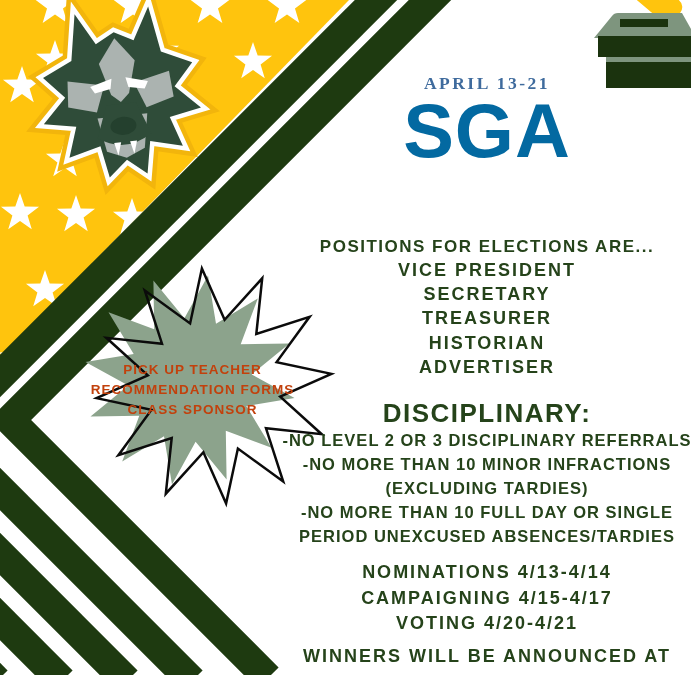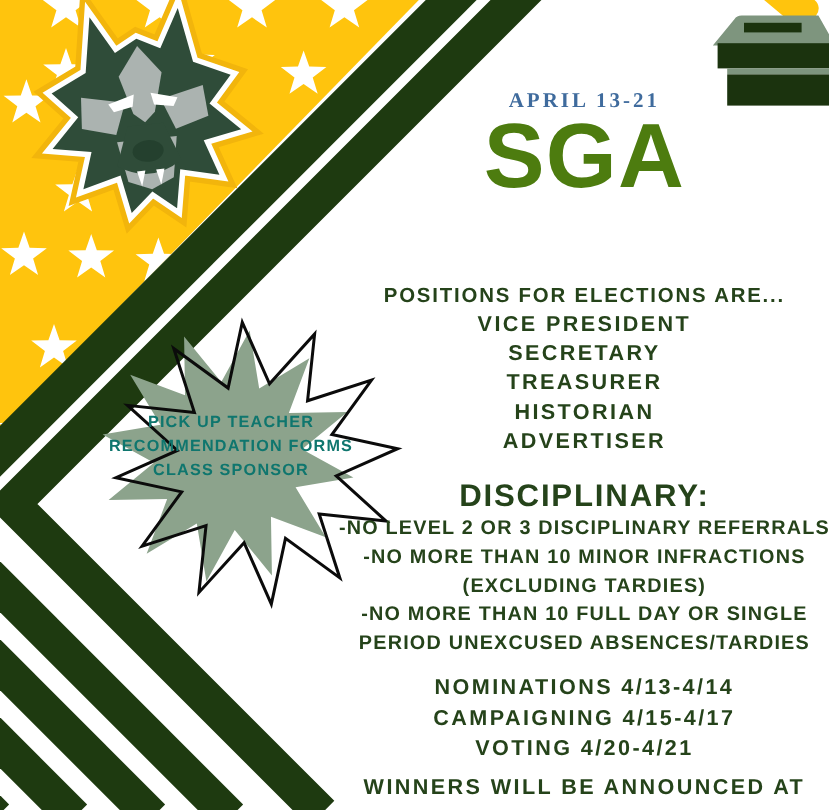--- a/index.html
+++ b/index.html
@@ -6,34 +6,34 @@
   .poster{
     position:relative;width:691px;height:675px;overflow:hidden;
     background:#ffffff;font-family:"Liberation Sans",sans-serif;
     margin:0 auto;
   }
   .bg-art{position:absolute;left:0;top:0;width:691px;height:675px;pointer-events:none;}
   .txt{position:absolute;text-align:center;color:#25431a;font-weight:bold;}
   .col{left:282px;width:410px;}
   .date-range{top:73px;font-family:"Liberation Serif",serif;font-weight:600;
     font-size:17.5px;letter-spacing:2.5px;color:#3f6b9d;}
-  .title-sga{top:94px;font-size:76px;line-height:74px;font-weight:800;letter-spacing:1px;color:#4d7c0f;}
+  .title-sga{top:94px;font-size:76px;line-height:74px;font-weight:800;letter-spacing:1px;color:#0369a1;}
   .title-info{top:167px;font-size:53px;line-height:50px;font-weight:800;letter-spacing:-1px;color:#26431b;}
   .pos-head{top:234px;font-size:17px;line-height:25px;letter-spacing:1.5px;}
   .pos-list{top:258px;font-size:18px;letter-spacing:2px;}
   .pos-list .line{line-height:24.2px;}
   .req-head{top:398px;font-size:26px;line-height:30px;letter-spacing:1.5px;}
   .req-list{top:428px;font-size:16.5px;letter-spacing:1px;}
   .req-list .line{line-height:24px;white-space:nowrap;}
   .schedule{top:560px;font-size:18px;letter-spacing:2px;}
   .schedule .line{line-height:25.5px;}
   .announce{top:644px;font-size:18px;letter-spacing:2px;}
   .announce .line{line-height:25.5px;white-space:nowrap;}
-  .burst-note{left:85px;top:342px;width:215px;font-size:13.5px;letter-spacing:1px;
-    color:#0f766e;}
+  .burst-note{left:85px;top:360px;width:215px;font-size:13.5px;letter-spacing:1px;
+    color:#c2410c;}
   .burst-note .line{line-height:20px;white-space:nowrap;}
 </style>
 </head>
 <body>
 
 <div class="poster">
 
   <svg class="bg-art" width="691" height="675" viewBox="0 0 691 675">
     <defs>
       <g id="star5">

